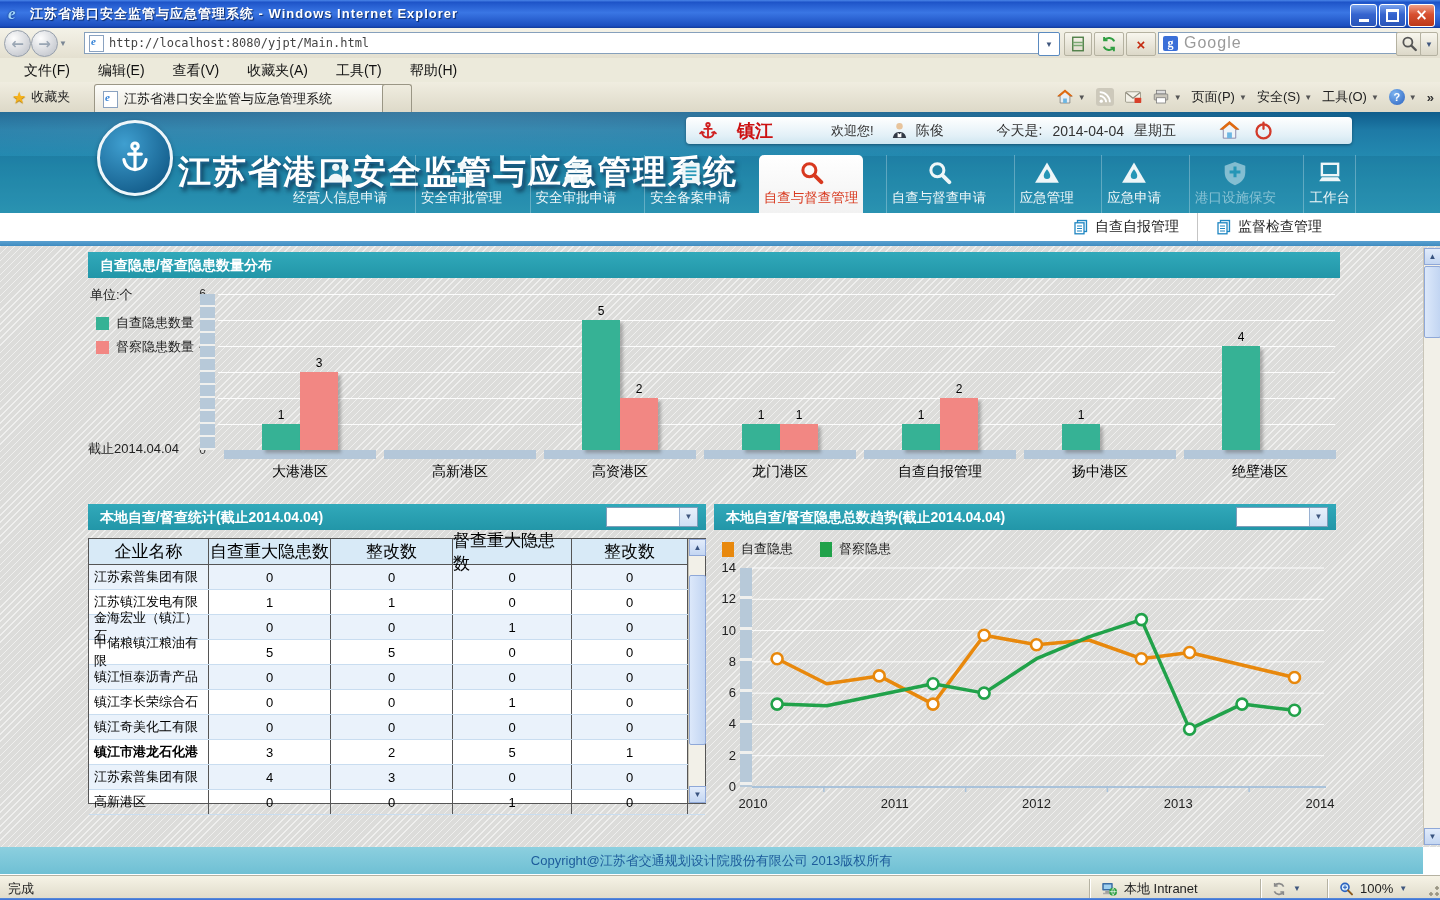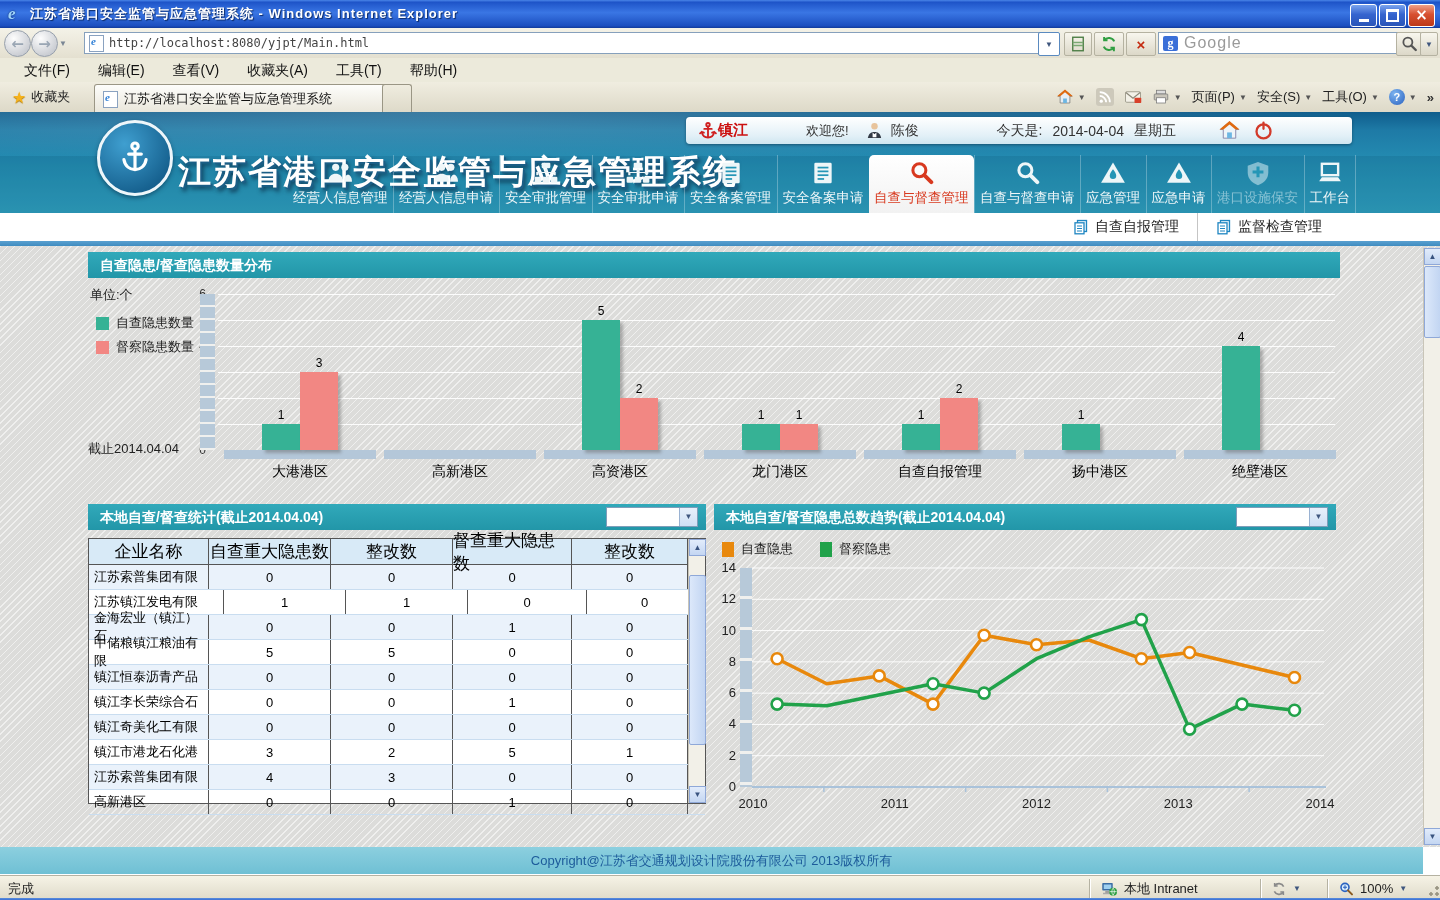--- a/index.html
+++ b/index.html
@@ -71,21 +71,21 @@
   .appheader .sheen{position:absolute;left:0;top:0;width:100%;height:55px;
     background:radial-gradient(ellipse at 30% 0%,rgba(255,255,255,.18),rgba(255,255,255,0) 65%);}
   .logo{position:absolute;left:97px;top:8px;width:70px;height:70px;border-radius:50%;
     border:3px solid #eef6fa;background:radial-gradient(circle at 35% 30%,#3f9fd0,#16618f 75%);
     display:flex;align-items:center;justify-content:center;box-shadow:0 2px 4px rgba(0,30,60,.5);}
   .sys-title{position:absolute;left:178px;top:38px;font-size:33px;font-weight:bold;color:#fff;letter-spacing:2px;
     text-shadow:2px 2px 0 #1b5e86,3px 4px 4px rgba(10,45,70,.85);white-space:nowrap;}
   .user-panel{position:absolute;left:686px;top:5px;width:666px;height:27px;border-radius:4px;
     background:linear-gradient(180deg,#ffffff,#e2f0f7 70%,#cfe6f0);box-shadow:0 1px 3px rgba(0,20,40,.45);
     display:flex;align-items:center;font-size:13px;color:#333;}
-  .city{color:#cc1111;font-weight:bold;font-size:15px;margin-left:0;}
+  .city{color:#cc1111;font-weight:bold;font-size:18px;margin-left:19px;}
   .navband{position:absolute;left:0;bottom:0;width:100%;height:57px;background:rgba(10,80,110,.18);}
   .mainnav{position:absolute;left:288px;right:84px;bottom:0;height:58px;display:flex;justify-content:space-between;z-index:5;}
   .nav-item{display:flex;flex-direction:column;justify-content:flex-end;align-items:center;
     padding:0 5px 6px;color:#eef6f8;font-size:13.5px;white-space:nowrap;border-left:1px solid rgba(255,255,255,.28);}
   .nav-item:first-child{border-left:none;}
   .nav-item .nicon{width:26px;height:26px;margin-bottom:3px;}
   .nav-item.active{background:linear-gradient(180deg,#ffffff,#f2f2f2);color:#d8391f;border-radius:5px 5px 0 0;border-left:none;text-align:right;}
   .nav-item.disabled{color:rgba(230,245,250,.5);}
   .nav-last-divider{border-right:1px solid rgba(255,255,255,.28);}
 
@@ -321,29 +321,20 @@
         </svg>
     </div>
     <div class="mainnav" id="main-nav">
         <div class="nav-item">
           <span class="nicon"><svg viewBox="0 0 24 24" fill="currentColor">
               <circle cx="8" cy="6.8" r="3.3"></circle>
               <circle cx="16.5" cy="6.8" r="3.3"></circle>
               <path d="M1.5 19c0-4 3-6.2 6.5-6.2s6.5 2.2 6.5 6.2v1h-13z"></path>
               <path d="M15.8 19c0-2.8 1.4-5 3.6-5.6 2.1.7 3.6 2.8 3.6 5.6v1h-7.2z"></path>
             </svg></span>
-          <span>经营人信息管理</span>
-        </div>
-        <div class="nav-item">
-          <span class="nicon"><svg viewBox="0 0 24 24" fill="currentColor">
-              <circle cx="8" cy="6.8" r="3.3"></circle>
-              <circle cx="16.5" cy="6.8" r="3.3"></circle>
-              <path d="M1.5 19c0-4 3-6.2 6.5-6.2s6.5 2.2 6.5 6.2v1h-13z"></path>
-              <path d="M15.8 19c0-2.8 1.4-5 3.6-5.6 2.1.7 3.6 2.8 3.6 5.6v1h-7.2z"></path>
-            </svg></span>
           <span>经营人信息申请</span>
         </div>
         <div class="nav-item">
           <span class="nicon"><svg viewBox="0 0 24 24" fill="currentColor">
               <rect x="8" y="2.5" width="8" height="5" rx="1"></rect>
               <path d="M11 8h2v3h8v3h-2v-2H5v2H3v-3h8z"></path>
               <rect x="1.5" y="15.5" width="6" height="5.5" rx="1"></rect>
               <rect x="9" y="15.5" width="6" height="5.5" rx="1"></rect>
               <rect x="16.5" y="15.5" width="6" height="5.5" rx="1"></rect>
             </svg></span>
@@ -351,32 +342,20 @@
         </div>
         <div class="nav-item">
           <span class="nicon"><svg viewBox="0 0 24 24" fill="currentColor">
               <rect x="8" y="2.5" width="8" height="5" rx="1"></rect>
               <path d="M11 8h2v3h8v3h-2v-2H5v2H3v-3h8z"></path>
               <rect x="1.5" y="15.5" width="6" height="5.5" rx="1"></rect>
               <rect x="9" y="15.5" width="6" height="5.5" rx="1"></rect>
               <rect x="16.5" y="15.5" width="6" height="5.5" rx="1"></rect>
             </svg></span>
           <span>安全审批申请</span>
-        </div>
-        <div class="nav-item">
-          <span class="nicon"><svg viewBox="0 0 24 24">
-              <rect x="4" y="2.5" width="16" height="19" rx="1.2" fill="currentColor"></rect>
-              <g stroke="#2596b6" stroke-width="1.6">
-                <line x1="7" y1="7" x2="17" y2="7"></line>
-                <line x1="7" y1="10.5" x2="17" y2="10.5"></line>
-                <line x1="7" y1="14" x2="17" y2="14"></line>
-                <line x1="7" y1="17.5" x2="13" y2="17.5"></line>
-              </g>
-            </svg></span>
-          <span>安全备案管理</span>
         </div>
         <div class="nav-item">
           <span class="nicon"><svg viewBox="0 0 24 24">
               <rect x="4" y="2.5" width="16" height="19" rx="1.2" fill="currentColor"></rect>
               <g stroke="#2596b6" stroke-width="1.6">
                 <line x1="7" y1="7" x2="17" y2="7"></line>
                 <line x1="7" y1="10.5" x2="17" y2="10.5"></line>
                 <line x1="7" y1="14" x2="17" y2="14"></line>
                 <line x1="7" y1="17.5" x2="13" y2="17.5"></line>
               </g>
@@ -539,21 +518,21 @@
           <div class="tcell" style="width: 116px;">整改数</div>
         </div>
         <div class="trow alt">
           <div class="tcell name" style="width: 120px;">江苏索普集团有限</div>
           <div class="tcell" style="width: 122px;">0</div>
           <div class="tcell" style="width: 122px;">0</div>
           <div class="tcell" style="width: 119px;">0</div>
           <div class="tcell" style="width: 116px;">0</div>
         </div>
         <div class="trow">
-          <div class="tcell name" style="width: 135px;">江苏镇江发电有限</div>
+          <div class="tcell name" style="width: 120px;">江苏镇江发电有限</div>
           <div class="tcell" style="width: 122px;">1</div>
           <div class="tcell" style="width: 122px;">1</div>
           <div class="tcell" style="width: 119px;">0</div>
           <div class="tcell" style="width: 116px;">0</div>
         </div>
         <div class="trow alt">
           <div class="tcell name" style="width: 120px;">金海宏业（镇江）石</div>
           <div class="tcell" style="width: 122px;">0</div>
           <div class="tcell" style="width: 122px;">0</div>
           <div class="tcell" style="width: 119px;">1</div>
@@ -581,21 +560,21 @@
           <div class="tcell" style="width: 116px;">0</div>
         </div>
         <div class="trow alt">
           <div class="tcell name" style="width: 120px;">镇江奇美化工有限</div>
           <div class="tcell" style="width: 122px;">0</div>
           <div class="tcell" style="width: 122px;">0</div>
           <div class="tcell" style="width: 119px;">0</div>
           <div class="tcell" style="width: 116px;">0</div>
         </div>
         <div class="trow">
-          <div class="tcell name" style="width: 120px;">镇江市港龙石化港</div>
+          <div class="tcell name" style="width: 120px; font-weight: bold;">镇江市港龙石化港</div>
           <div class="tcell" style="width: 122px;">3</div>
           <div class="tcell" style="width: 122px;">2</div>
           <div class="tcell" style="width: 119px;">5</div>
           <div class="tcell" style="width: 116px;">1</div>
         </div>
         <div class="trow alt">
           <div class="tcell name" style="width: 120px;">江苏索普集团有限</div>
           <div class="tcell" style="width: 122px;">4</div>
           <div class="tcell" style="width: 122px;">3</div>
           <div class="tcell" style="width: 119px;">0</div>

